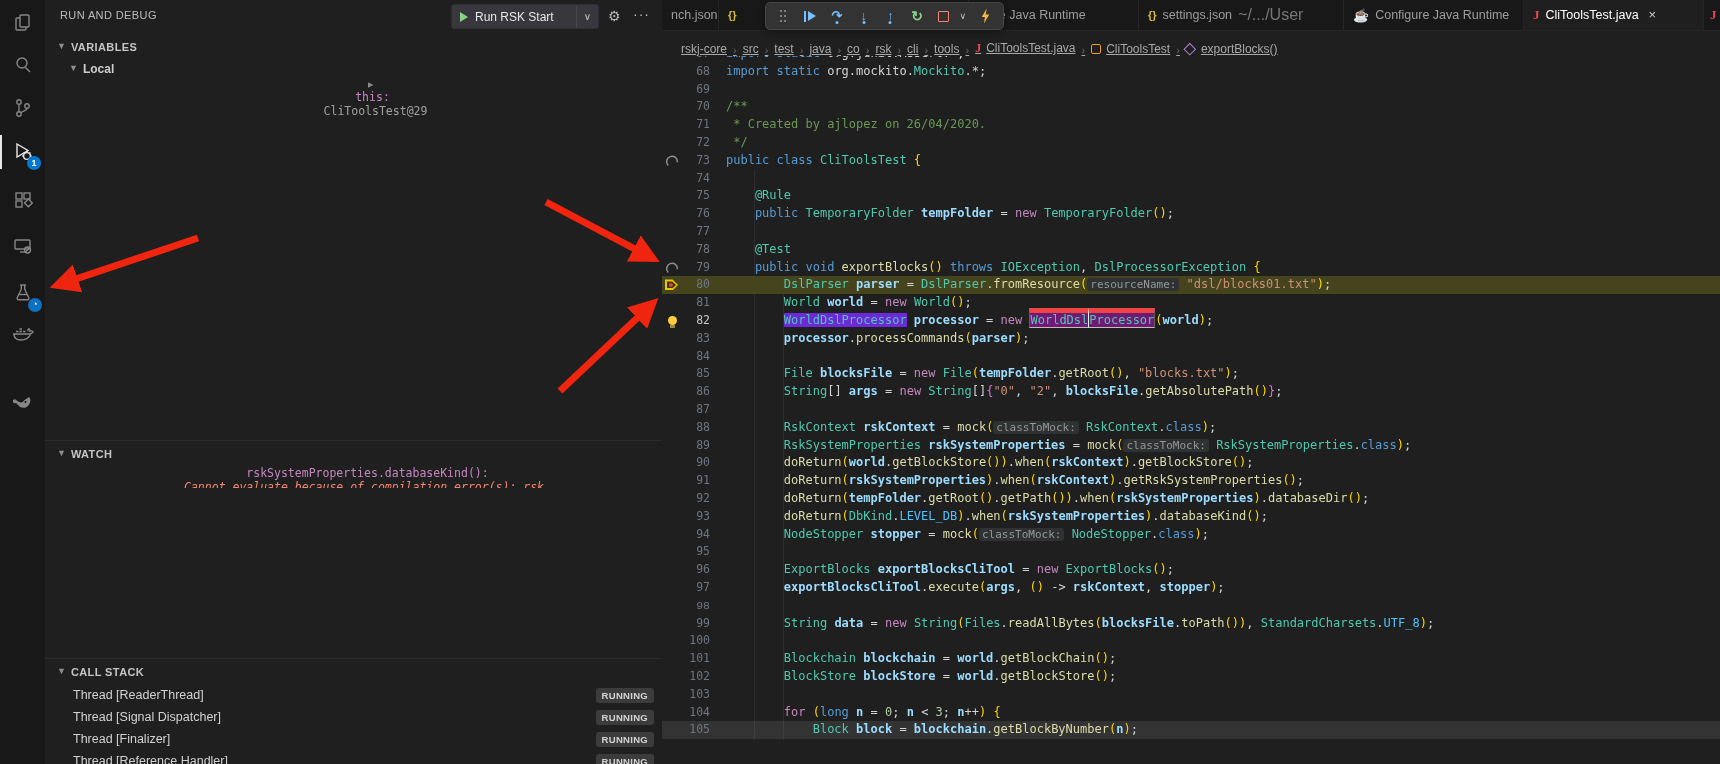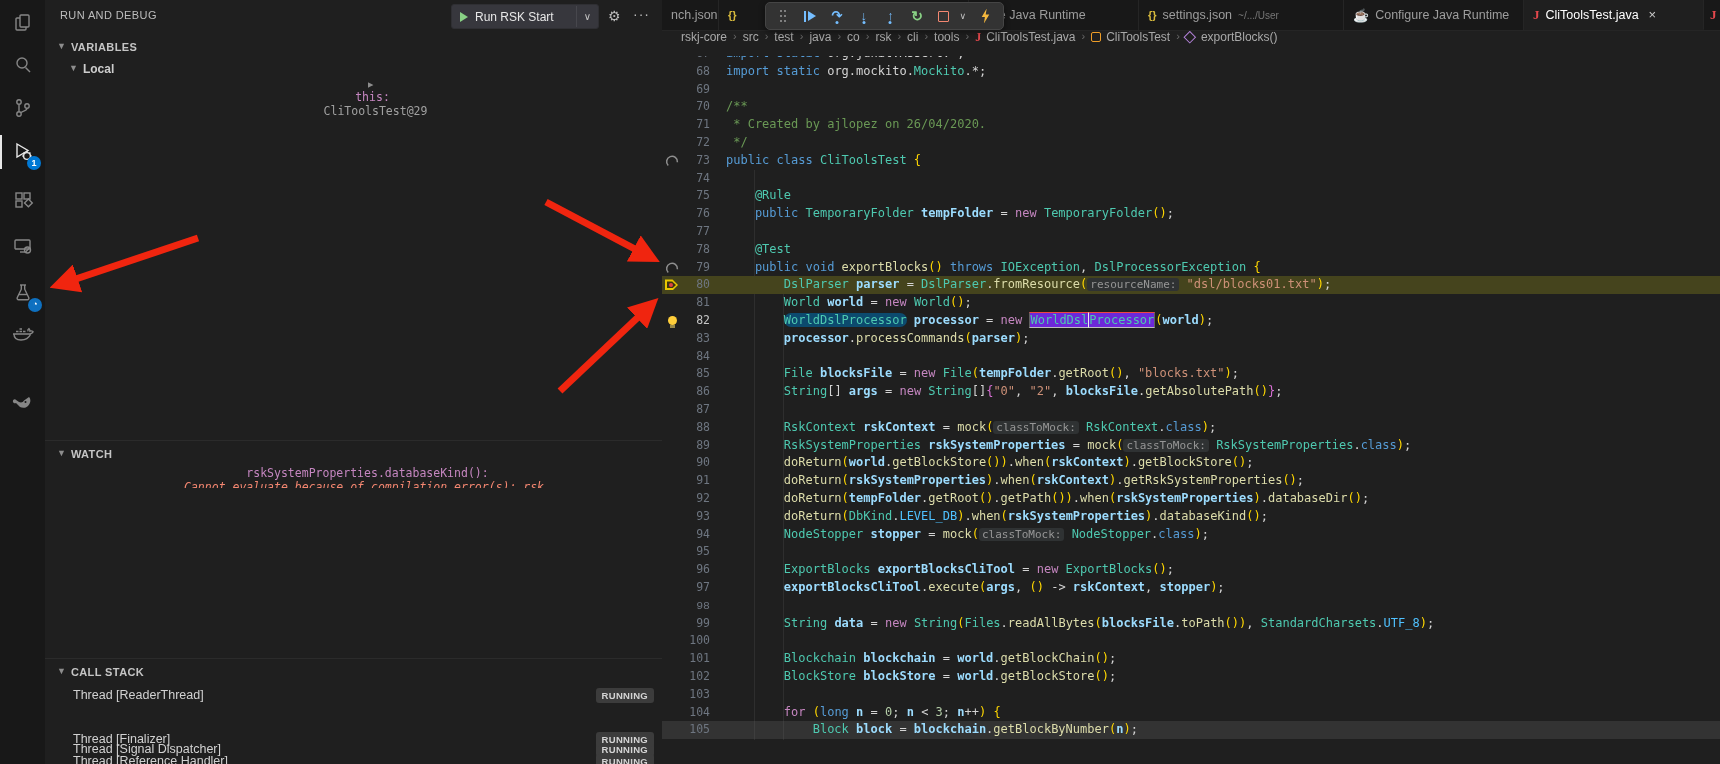--- a/index.html
+++ b/index.html
@@ -42,40 +42,40 @@
   
   #editor{position:absolute;left:662px;top:0;right:0;bottom:0;background:#1f1f1f;}
   #tabbar{position:absolute;left:0;right:0;top:0;height:30px;background:#181818;border-bottom:1px solid #252525;display:flex;z-index:6;}
   .tab{height:30px;border-right:1px solid #252525;display:flex;align-items:center;padding:0 9px;box-sizing:border-box;
        font-size:12.5px;color:#9d9d9d;overflow:hidden;white-space:nowrap;cursor:pointer;flex:none;background:#181818;}
   .tab.active{background:#1f1f1f;color:#ffffff;border-bottom:1px solid #1f1f1f;}
   .tab .ticon{margin-right:6px;flex:none;}
   .ticon.json{color:#d7ba3d;font-weight:bold;font-size:11px;}
   .ticon.java{color:#e5484d;font-weight:bold;font-size:13px;font-family:"Liberation Serif",serif;}
   .ticon.cup{color:#c5c5c5;font-size:13px;}
-  .tab .detail{color:#767676;font-size:10px;margin-left:6px;}
+  .tab .detail{color:#767676;font-size:16px;margin-left:6px;}
   .tab .close{margin-left:10px;color:#cccccc;font-size:13px;}
   .tab.fragment{border-right:none;padding:0 2px 0 6px;margin-left:auto;}
 
   #dbg-toolbar{position:absolute;left:103px;top:2px;width:229px;height:26px;background:#333333;border:1px solid #454545;border-radius:5px;
                box-shadow:0 2px 6px rgba(0,0,0,.45);display:flex;align-items:center;justify-content:space-around;z-index:9;padding:0 4px;}
   .dbtn{width:22px;height:22px;display:flex;align-items:center;justify-content:center;cursor:pointer;position:relative;color:#75beff;font-size:14px;}
   .dbtn .grip{width:2px;height:2px;background:#9a9a9a;border-radius:50%;
       box-shadow:0 5px 0 #9a9a9a,0 10px 0 #9a9a9a,4px 0 0 #9a9a9a,4px 5px 0 #9a9a9a,4px 10px 0 #9a9a9a;margin:-10px 2px 0 -2px;}
   .cbar{width:2px;height:11px;background:#75beff;margin-right:2px;}
   .ctri{width:0;height:0;border-left:8px solid #75beff;border-top:5.5px solid transparent;border-bottom:5.5px solid transparent;}
   .dbtn .dot{position:absolute;bottom:3px;left:50%;transform:translateX(-50%);width:3px;height:3px;border-radius:50%;background:#75beff;}
   .arr-big{font-size:13px;font-weight:bold;line-height:10px;}
   .restart{color:#89d185;font-size:14px;font-weight:bold;}
   .stopsq{width:9px;height:9px;border:1.5px solid #f48771;border-radius:1px;}
   .chev-s{color:#c3c3c3;font-size:9px;margin-left:-4px;}
   .bolt{width:10px;height:15px;background:#f5b83d;clip-path:polygon(62% 0,12% 56%,44% 56%,34% 100%,88% 40%,52% 40%);}
 
-  #breadcrumb{position:absolute;left:0;right:0;top:30px;height:26px;background:#1f1f1f;display:flex;align-items:flex-start;
-              padding-left:19px;font-size:12px;color:#a9a9a9;z-index:5;white-space:nowrap;}
+  #breadcrumb{position:absolute;left:0;right:0;top:30px;height:26px;background:#1f1f1f;display:flex;align-items:flex-end;
+              padding-left:19px;font-size:12px;color:#a9a9a9;z-index:5;white-space:nowrap;text-decoration:underline;}
   #breadcrumb .bc-sep{margin:0 6px;color:#6a6a6a;font-size:11px;}
   #breadcrumb .bc-item{cursor:pointer;}
   .bc-java{color:#e5484d;font-weight:bold;font-family:"Liberation Serif",serif;margin-right:5px;}
   .bc-class{display:inline-block;width:8px;height:8px;border:1.5px solid #ee9d28;border-radius:2px;margin-right:5px;transform:translateY(1px);}
   .bc-method{display:inline-block;width:7px;height:7px;border:1.5px solid #b180d7;transform:rotate(45deg) translateY(1px);margin-right:6px;}
 
   #code-area{position:absolute;left:0;right:0;top:0;bottom:24px;overflow:hidden;z-index:1;}
   .guide{position:absolute;width:1px;background:#2e2e2e;}
   .row{position:absolute;left:0;right:0;height:18px;font:12px "DejaVu Sans Mono",monospace;line-height:17.8px;white-space:pre;}
   .row.hl-debug{background:#45441d;}
@@ -89,22 +89,22 @@
   .bp::after{content:"";position:absolute;left:4px;top:3.5px;width:4px;height:4px;border-radius:50%;background:#d44;}
   .bulb{width:9px;height:9px;border-radius:50%;background:#ffce3a;position:relative;margin:2px 0 0 3px;}
   .bulb::after{content:"";position:absolute;left:2px;top:9px;width:5px;height:3px;background:#9a8a4a;}
 
   .tk-kw{color:#569cd6;}  .tk-ctl{color:#c586c0;}  .tk-type{color:#4ec9b0;}
   .tk-var{color:#9cdcfe;font-weight:bold;}  .tk-meth{color:#dcdcaa;}
   .tk-str{color:#ce9178;}  .tk-num{color:#b5cea8;}  .tk-cmt{color:#6a9955;}
   .tk-pun{color:#d4d4d4;}  .tk-br1{color:#ffd700;}  .tk-br2{color:#da70d6;}
   .tk-const{color:#4fc1ff;}  .tk-ann{color:#4ec9b0;}
   .tk-hint{color:#969696;background:#2f3233;border-radius:3px;padding:0 3px;font-size:11px;}
-  .whl{background:#0c4a6e;border-radius:7px;}
-  .whl2{background:#6d28d9;border-top:1px solid #ef4444;border-bottom:1px solid #bfbfbf;}
+  .whl{background:#6d28d9;}
+  .whl2{background:#701a75;border-top:5px solid #ef4444;border-bottom:1px solid #bfbfbf;}
   .whl2l{border-left:1px solid #5f5f5f;}
   .whl2r{border-right:1px solid #5f5f5f;border-left:1px solid #ededed;}
 
   #panel{position:absolute;left:0;right:0;top:740px;bottom:0;background:#1f1f1f;border-top:1px solid #2b2b2b;z-index:7;
          display:flex;align-items:center;padding-left:24px;}
   .ptab{font-size:11.5px;letter-spacing:.4px;color:#969696;margin-right:26px;display:flex;align-items:center;cursor:pointer;}
   .ptab.active{color:#e7e7e7;}
   .pbadge{background:#4d4d4d;color:#e7e7e7;border-radius:9px;font-size:10px;padding:1px 7px;margin-left:8px;letter-spacing:0;}
 
   #arrows{position:absolute;left:0;top:0;width:1720px;height:764px;z-index:100;pointer-events:none;}
@@ -219,21 +219,21 @@
   <div class="sep" style="top:658px"></div>
   <div class="trow" style="top:661px;padding-left:12px">
     <span class="tw">▼</span>
     <span class="sec-h">CALL STACK</span>
   </div>
   <div id="threads">
       <div class="trow" style="top: 684px; padding-left: 28px;">
         <span class="thread-label">Thread [ReaderThread]</span>
         <span class="run-badge">RUNNING</span>
       </div>
-      <div class="trow" style="top: 706px; padding-left: 28px; margin-top: 32px;">
+      <div class="trow" style="top: 706px; padding-left: 28px;">
         <span class="thread-label">Thread [Signal Dispatcher]</span>
         <span class="run-badge">RUNNING</span>
       </div>
       <div class="trow" style="top: 728px; padding-left: 28px;">
         <span class="thread-label">Thread [Finalizer]</span>
         <span class="run-badge">RUNNING</span>
       </div>
       <div class="trow" style="top: 750px; padding-left: 28px;">
         <span class="thread-label">Thread [Reference Handler]</span>
         <span class="run-badge">RUNNING</span>

